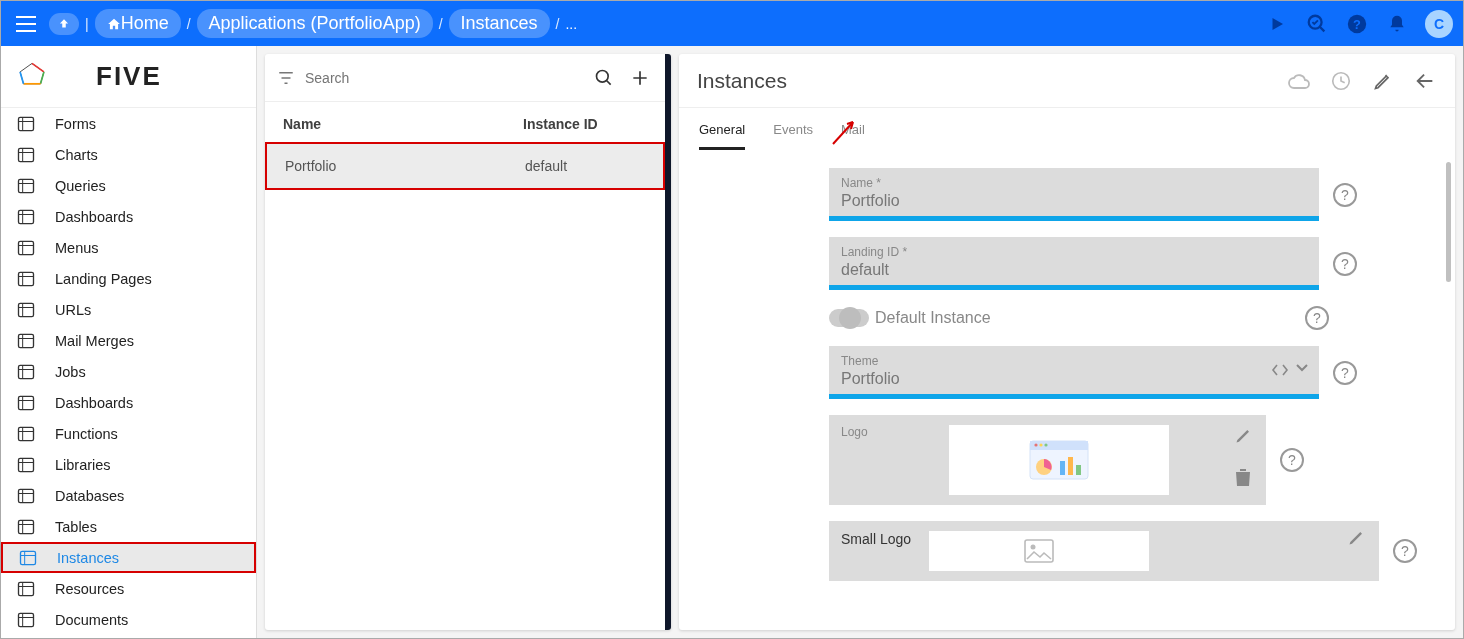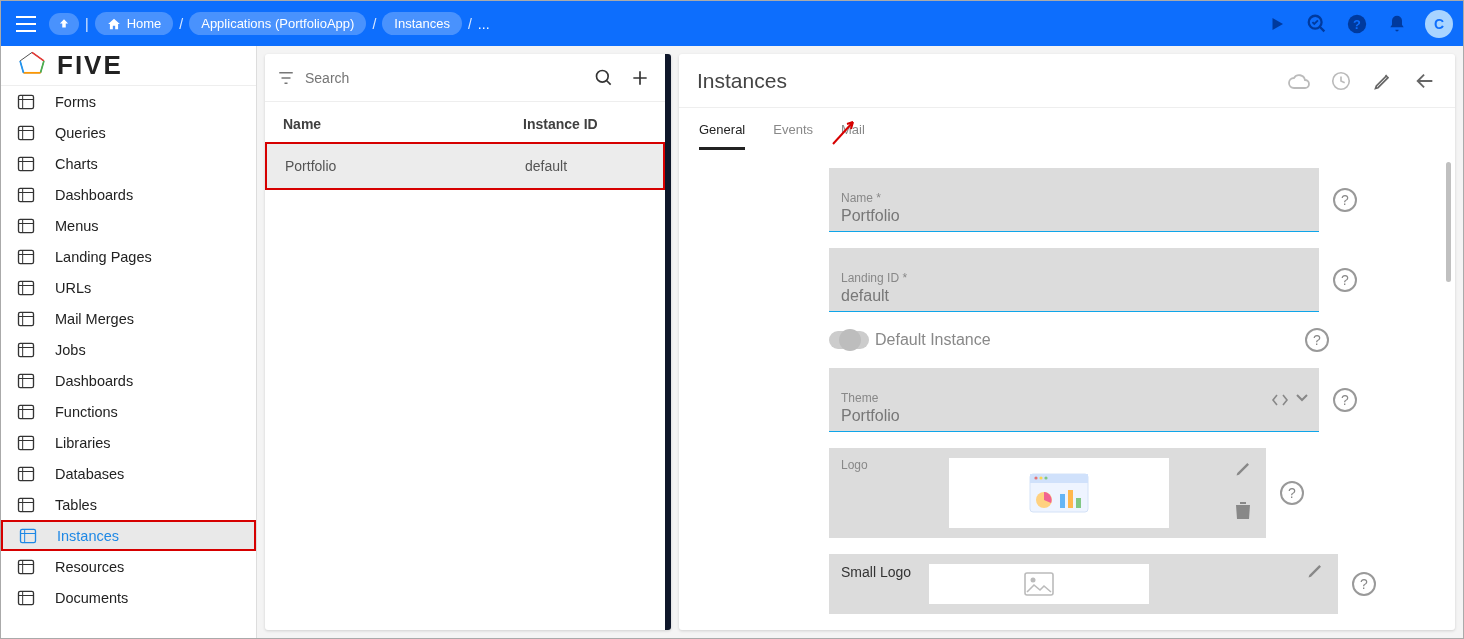--- a/index.html
+++ b/index.html
@@ -1,30 +1,30 @@
 <!DOCTYPE html>
 <html><head>
 <meta charset="utf-8">
 <style>
 * { box-sizing: border-box; margin: 0; padding: 0; }
 body { font-family: Arial, sans-serif; font-size: 14px; color: #333; background: #f4f4f4; width: 1464px; height: 639px; overflow: hidden; border: 1px solid #aaa; }
 
 
 .topbar { background: #0d6efd; height: 45px; display: flex; align-items: center; padding: 0 10px; color: #fff; }
 .hamburger { width: 30px; height: 30px; display: flex; align-items: center; justify-content: center; cursor: pointer; margin-right: 8px; }
-.bc-pill { background: rgba(255,255,255,0.25); border-radius: 14px; padding: 4px 12px; display: inline-flex; align-items: center; gap: 6px; color: #fff; font-size: 13px; cursor: pointer; }
+.bc-pill { background: rgba(255,255,255,0.25); border-radius: 14px; padding: 4px 12px; display: inline-flex; align-items: center; color: #fff; font-size: 18px; cursor: pointer; }
 .bc-sep { margin: 0 6px; color: rgba(255,255,255,0.85); font-size: 14px; }
 .topbar-right { margin-left: auto; display: flex; align-items: center; gap: 16px; }
 .top-icon { width: 24px; height: 24px; display: flex; align-items: center; justify-content: center; cursor: pointer; color: #003a9e; }
 .avatar { width: 28px; height: 28px; border-radius: 50%; background: #a8d4ff; color: #0d6efd; display: flex; align-items: center; justify-content: center; font-weight: 600; font-size: 14px; }
 
 
 .layout { display: flex; height: calc(100% - 45px); }
 .sidebar { width: 256px; background: #fff; border-right: 1px solid #ddd; overflow-y: auto; }
-.logo-box { height: 40px; border-bottom: 1px solid #eee; display: flex; align-items: center; padding-left: 14px; }
+.logo-box { height: 62px; border-bottom: 1px solid #eee; display: flex; align-items: center; padding-left: 14px; gap: 39px; }
 .logo-text { font-family: Arial, sans-serif; font-size: 26px; font-weight: 700; letter-spacing: 2px; color: #222; }
 .nav-item { display: flex; align-items: center; gap: 18px; height: 31px; padding: 0 14px; cursor: pointer; color: #222; font-size: 14.5px; }
 .nav-item.active { background: #e9e9e9; color: #1e88e5; border: 2px solid #d60000; }
 .nav-icon { width: 22px; height: 22px; display: inline-flex; align-items: center; justify-content: center; color: #333; flex-shrink: 0; }
 .nav-item.active .nav-icon { color: #1e88e5; }
 
 
 .midpanel { width: 406px; background: #fff; border-right: 6px solid #0f172a; margin: 8px 0 8px 8px; border-radius: 3px; box-shadow: 0 1px 3px rgba(0,0,0,0.15); }
 .midpanel-head { height: 48px; display: flex; align-items: center; padding: 0 12px; gap: 10px; border-bottom: 1px solid #eee; }
 .filter-icon { color: #777; }
@@ -43,36 +43,36 @@
 .toolbar-icon { width: 24px; height: 24px; cursor: pointer; display:flex; align-items:center; justify-content:center; }
 
 .tabs { display: flex; gap: 28px; padding: 14px 20px 0; position: relative; }
 .tab { color: #888; font-size: 13px; padding-bottom: 10px; cursor: pointer; }
 .tab.active { color: #222; border-bottom: 3px solid #222; }
 .arrow-note { position: absolute; left: 150px; top: 8px; width: 30px; height: 30px; pointer-events:none; }
 
 .form-scroll { flex: 1; overflow-y: auto; padding: 18px 24px 18px 150px; position: relative; }
 .form-scroll::-webkit-scrollbar { width: 6px; }
 .field-row { display: flex; align-items: center; gap: 14px; margin-bottom: 16px; }
-.field-box { background: #dcdcdc; border-bottom: 1px solid #0ea5e9; padding: 23px 12px 6px; width: 490px; position: relative; }
+.field-box { background: #dcdcdc; border-bottom: 5px solid #0ea5e9; padding: 8px 12px 6px; width: 490px; position: relative; }
 .field-label { font-size: 12px; color: #888; }
 .field-value { font-size: 16px; color: #777; margin-top: 2px; }
 .help-icon { width: 24px; height: 24px; border: 2px solid #999; border-radius: 50%; display: flex; align-items: center; justify-content: center; color: #888; font-size: 14px; cursor: pointer; flex-shrink:0; }
 
 .toggle-row { display:flex; align-items:center; gap:6px; margin-bottom:16px; }
 .toggle { width: 40px; height: 18px; background: #ccc; border-radius: 10px; position: relative; }
 .toggle::after { content:""; position:absolute; width:22px; height:22px; background:#bdbdbd; border-radius:50%; top:-2px; left:10px; }
 .toggle-label { color:#888; font-size:16px; width: 424px; }
 
 .theme-actions { position:absolute; right:10px; top:50%; transform:translateY(-50%); display:flex; gap:6px; color:#888; }
 .logo-row { background:#dcdcdc; width:437px; padding:10px 12px; display:flex; gap:18px; position:relative; }
 .logo-row .lbl { font-size:12px; color:#888; width:90px; }
 .logo-preview { background:#fff; width:220px; height:70px; display:flex; align-items:center; justify-content:center; }
 .logo-side-icons { position:absolute; right:12px; top:10px; display:flex; flex-direction:column; gap:22px; color:#888; }
-.small-logo-row { background:#dcdcdc; width:509px; padding:10px 12px; display:flex; gap:18px; position:relative; }
+.small-logo-row { background:#dcdcdc; width:550px; padding:10px 12px; display:flex; gap:18px; position:relative; }
 .small-logo-preview { background:#fff; width:220px; height:40px; display:flex; align-items:center; justify-content:center; color:#bbb; }
 
 .vscroll-indicator { position:absolute; right:4px; top:12px; width:5px; height:120px; background:#c0c0c0; border-radius:3px; }
 
 svg { display:block; }
 </style>
 </head>
 <body>
 
 <div class="topbar">
@@ -157,30 +157,30 @@
           </span>
           <span>Forms</span>
         </div>
         <div class="nav-item">
           <span class="nav-icon">
             <svg width="20" height="20" viewBox="0 0 24 24">
               <rect x="3" y="4" width="18" height="16" rx="2" fill="none" stroke="currentColor" stroke-width="1.6"></rect>
               <path d="M3 9h18M8 4v16" stroke="currentColor" stroke-width="1.2"></path>
             </svg>
           </span>
+          <span>Charts</span>
+        </div>
+        <div class="nav-item">
+          <span class="nav-icon">
+            <svg width="20" height="20" viewBox="0 0 24 24">
+              <rect x="3" y="4" width="18" height="16" rx="2" fill="none" stroke="currentColor" stroke-width="1.6"></rect>
+              <path d="M3 9h18M8 4v16" stroke="currentColor" stroke-width="1.2"></path>
+            </svg>
+          </span>
           <span>Queries</span>
-        </div>
-        <div class="nav-item">
-          <span class="nav-icon">
-            <svg width="20" height="20" viewBox="0 0 24 24">
-              <rect x="3" y="4" width="18" height="16" rx="2" fill="none" stroke="currentColor" stroke-width="1.6"></rect>
-              <path d="M3 9h18M8 4v16" stroke="currentColor" stroke-width="1.2"></path>
-            </svg>
-          </span>
-          <span>Charts</span>
         </div>
         <div class="nav-item">
           <span class="nav-icon">
             <svg width="20" height="20" viewBox="0 0 24 24">
               <rect x="3" y="4" width="18" height="16" rx="2" fill="none" stroke="currentColor" stroke-width="1.6"></rect>
               <path d="M3 9h18M8 4v16" stroke="currentColor" stroke-width="1.2"></path>
             </svg>
           </span>
           <span>Dashboards</span>
         </div>

